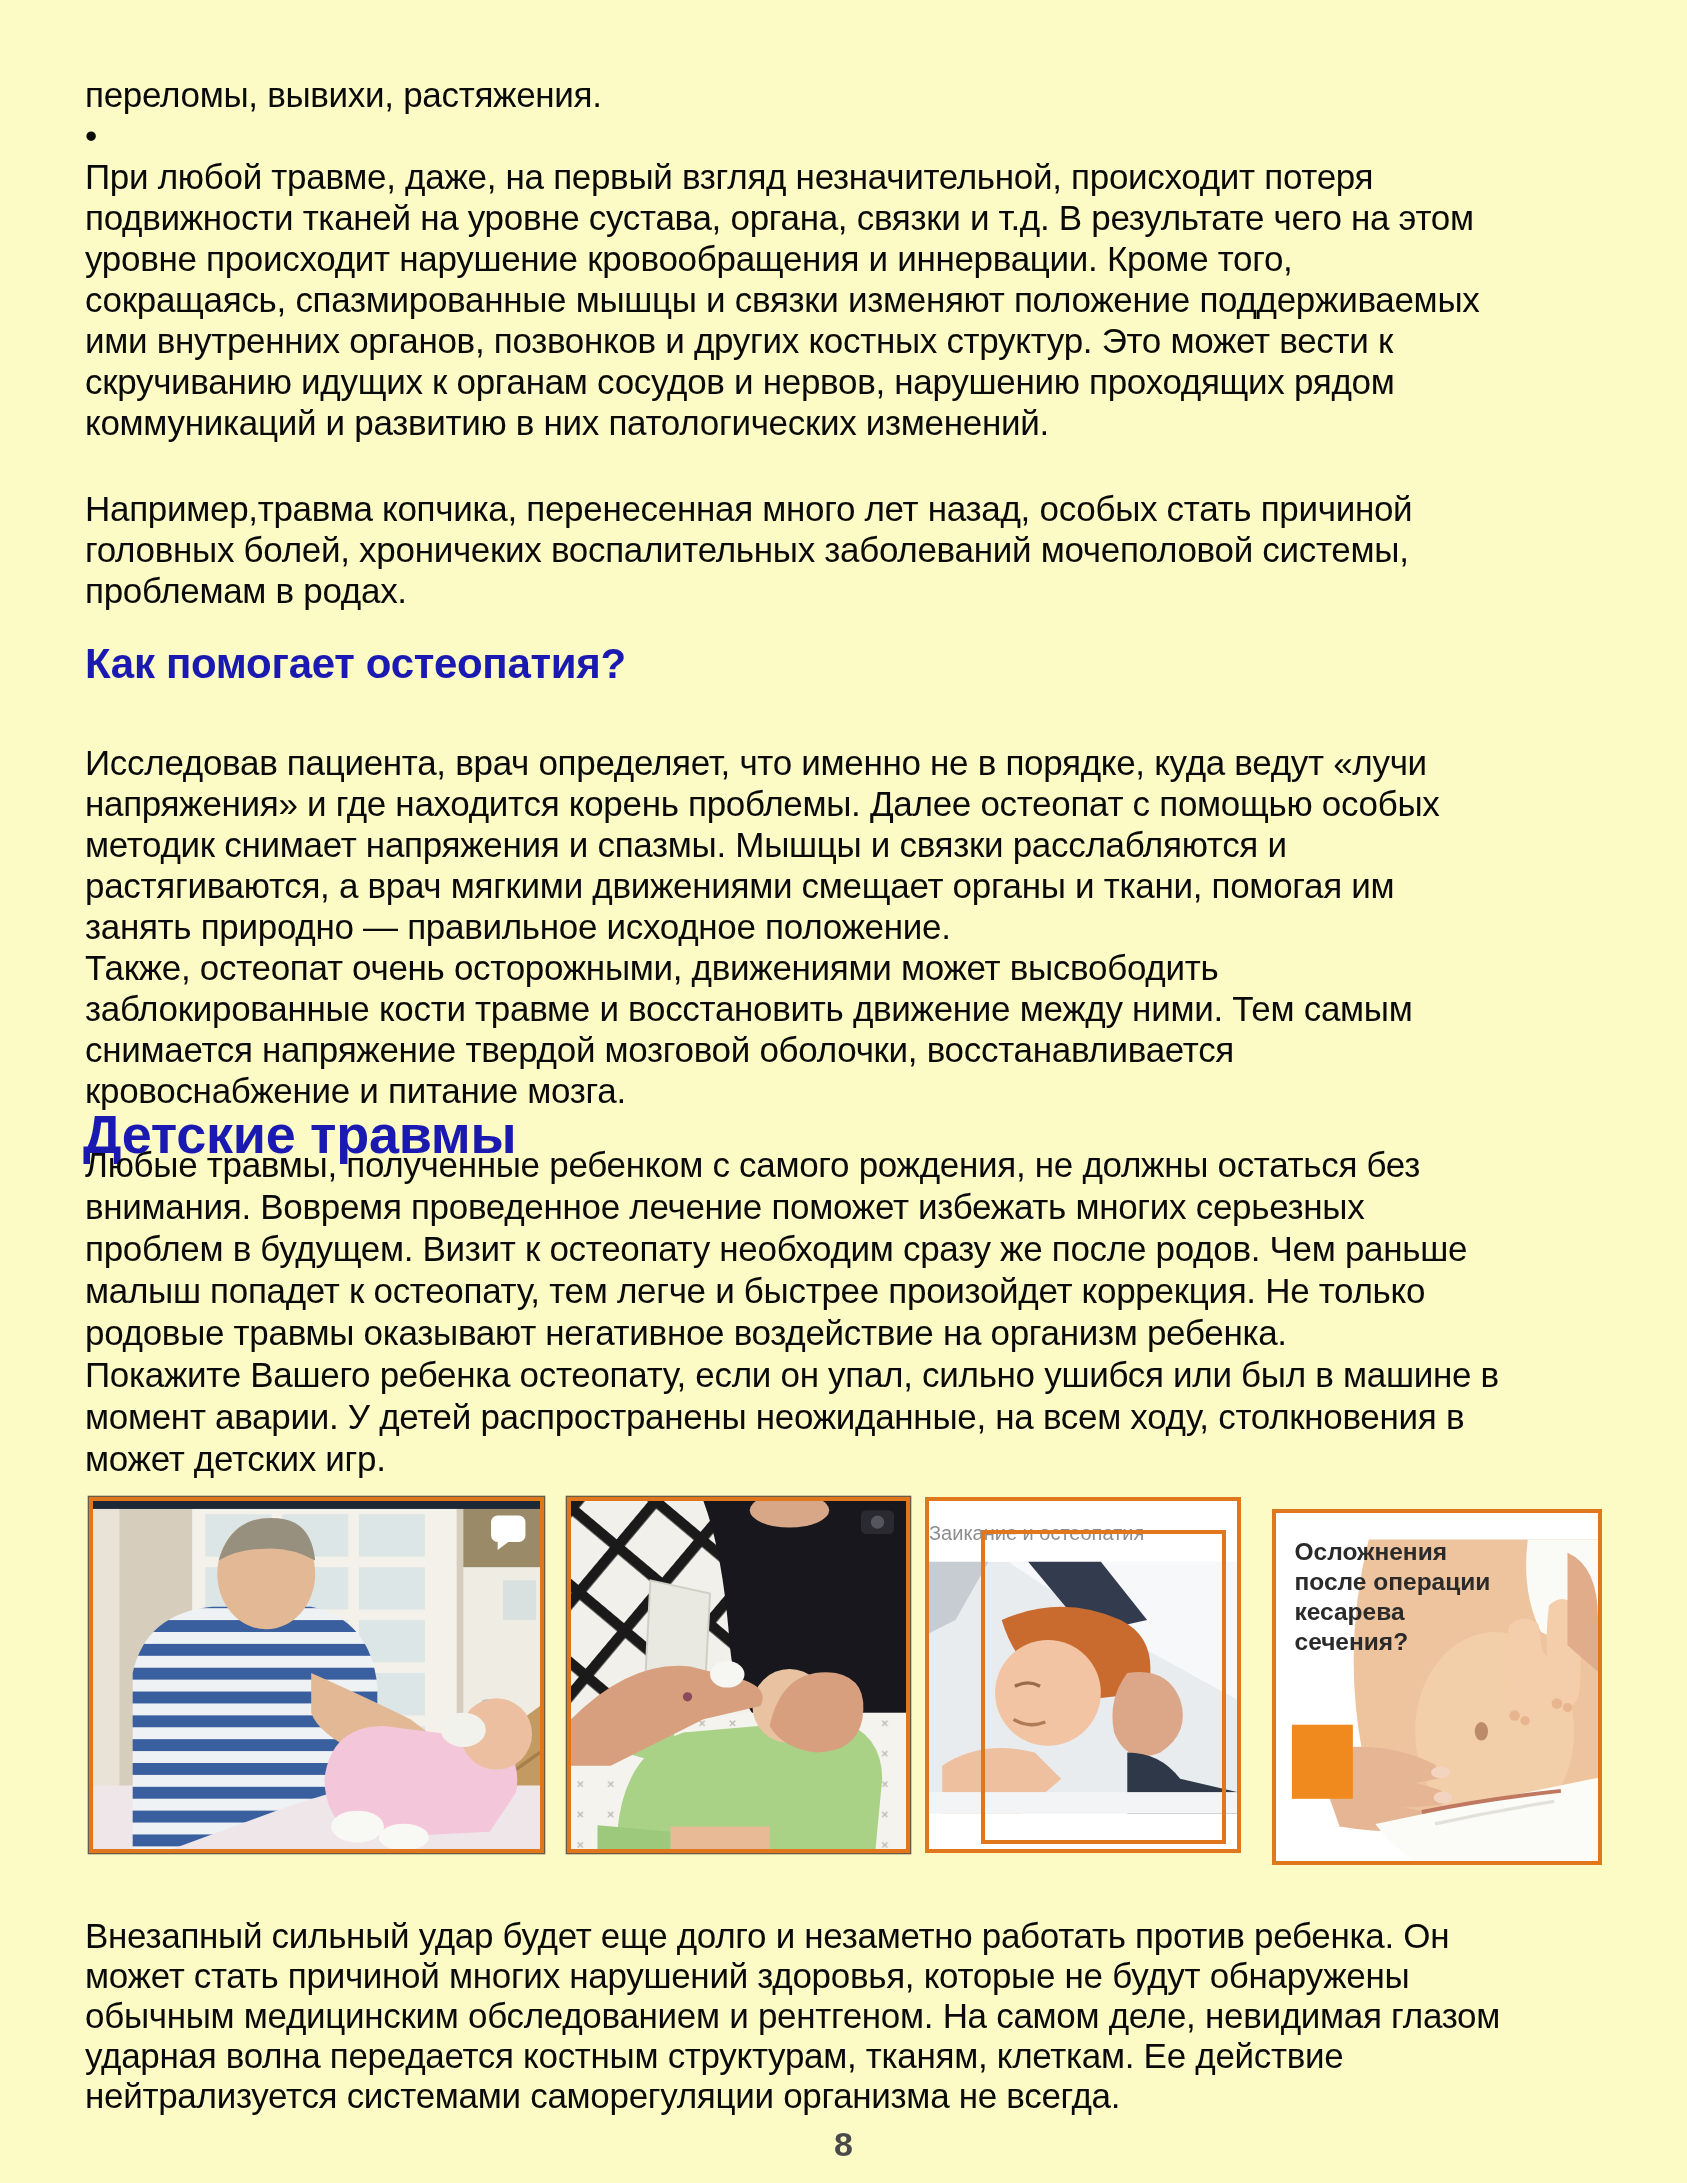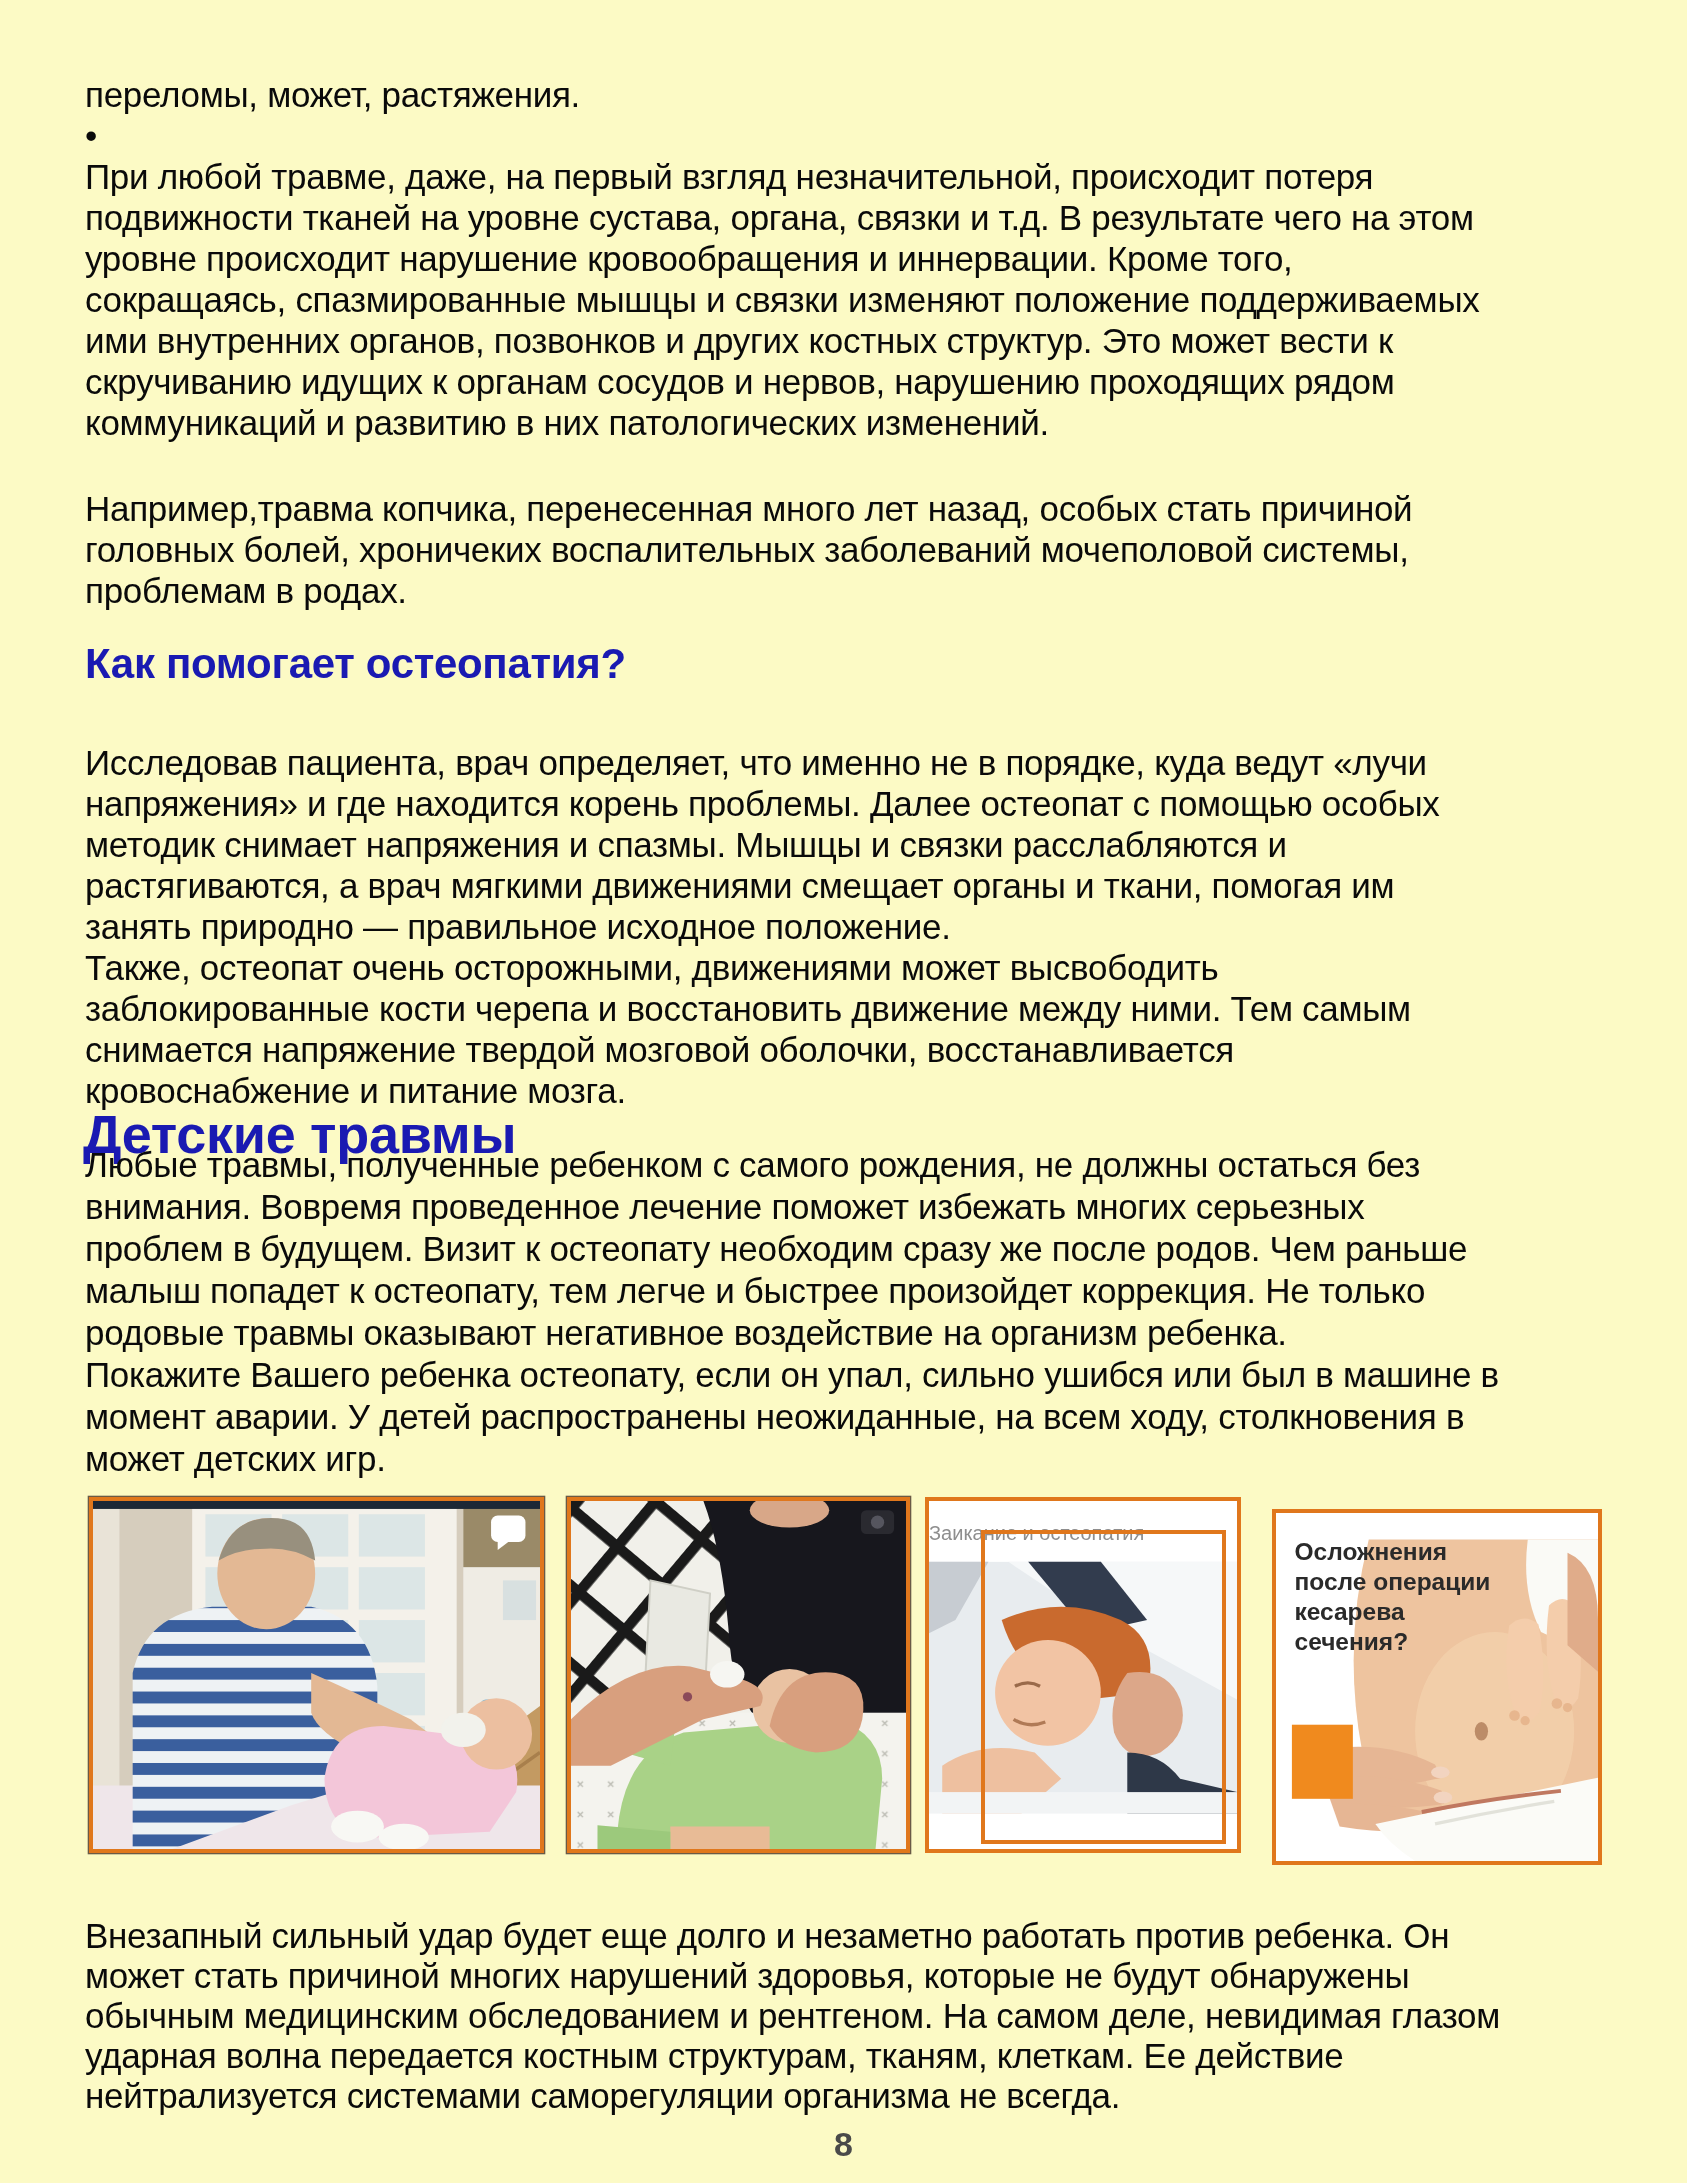--- a/index.html
+++ b/index.html
@@ -25,34 +25,34 @@
   .card-title-4{position:absolute;top:24px;left:18.5px;width:218px;color:#2a2a2a;font-size:24.5px;line-height:30px;font-weight:bold;}
   .inner-frame{position:absolute;left:52px;top:29px;width:237px;height:306px;border:4px solid #e0771c;}
   .page-num{position:absolute;left:0;top:2125px;width:1687px;text-align:center;color:#4a4a4a;font-size:34px;font-weight:bold;}
 </style>
 </head>
 <body>
 
 <div class="page">
 
   <div class="tb b1">
-    <p>переломы, может, растяжения.</p>
+    <p>переломы, вывихи, растяжения.</p>
     <p>•</p>
     <p>При любой травме, даже, на первый взгляд незначительной, происходит потеря подвижности тканей на уровне сустава, органа, связки и т.д. В результате чего на этом уровне происходит нарушение кровообращения и иннервации. Кроме того, сокращаясь, спазмированные мышцы и связки изменяют положение поддерживаемых ими внутренних органов, позвонков и других костных структур. Это может вести к скручиванию идущих к органам сосудов и нервов, нарушению проходящих рядом коммуникаций и развитию в них патологических изменений.</p>
   </div>
 
   <div class="tb b2">
     <p>Например,травма копчика, перенесенная много лет назад, особых стать причиной головных болей, хроничеких воспалительных заболеваний мочеполовой системы, проблемам в родах.</p>
   </div>
 
   <h2 class="h2">Как помогает остеопатия?</h2>
 
   <div class="tb b3">
     <p>Исследовав пациента, врач определяет, что именно не в порядке, куда ведут «лучи напряжения» и где находится корень проблемы. Далее остеопат с помощью особых методик снимает напряжения и спазмы. Мышцы и связки расслабляются и растягиваются, а врач мягкими движениями смещает органы и ткани, помогая им занять природно — правильное исходное положение.</p>
-    <p>Также, остеопат очень осторожными, движениями может высвободить заблокированные кости черепа и восстановить движение между ними. Тем самым снимается напряжение твердой мозговой оболочки, восстанавливается кровоснабжение и питание мозга.</p>
+    <p>Также, остеопат очень осторожными, движениями может высвободить заблокированные кости травме и восстановить движение между ними. Тем самым снимается напряжение твердой мозговой оболочки, восстанавливается кровоснабжение и питание мозга.</p>
   </div>
 
   <h1 class="h1">Детские травмы</h1>
 
   <div class="tb b4">
     <p>Любые травмы, полученные ребенком с самого рождения, не должны остаться без внимания. Вовремя проведенное лечение поможет избежать многих серьезных проблем в будущем. Визит к остеопату необходим сразу же после родов. Чем раньше малыш попадет к остеопату, тем легче и быстрее произойдет коррекция. Не только родовые травмы оказывают негативное воздействие на организм ребенка.</p>
     <p>Покажите Вашего ребенка остеопату, если он упал, сильно ушибся или был в машине в момент аварии. У детей распространены неожиданные, на всем ходу, столкновения в может детских игр.</p>
   </div>
 
   <div class="photo-row">

